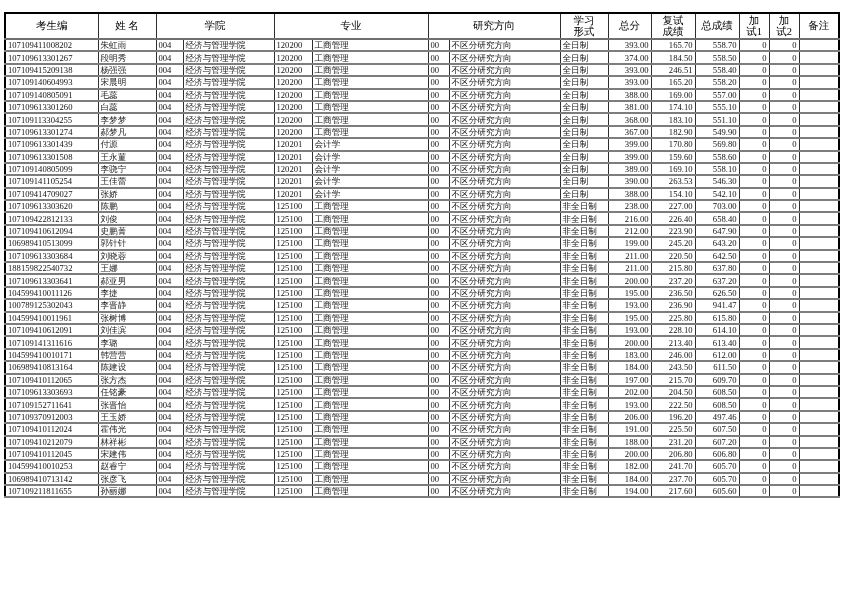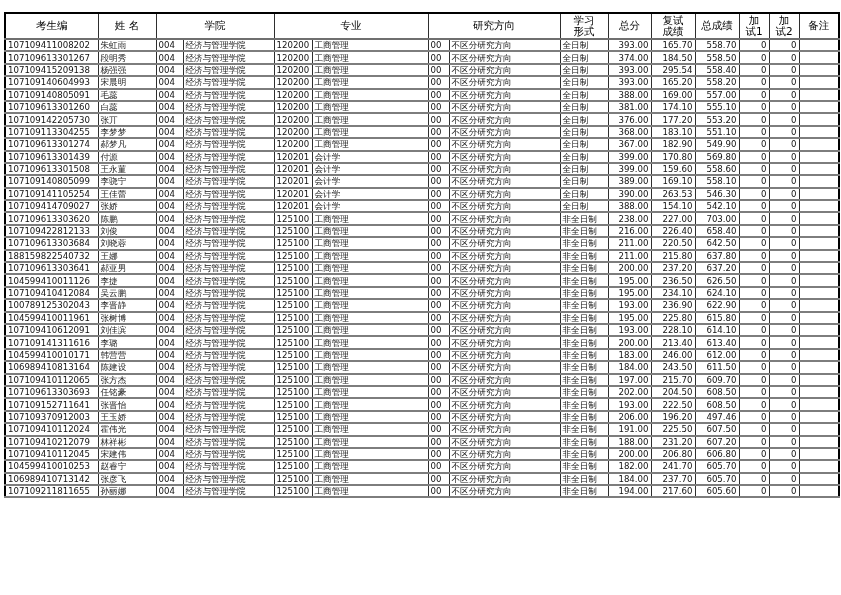--- a/index.html
+++ b/index.html
@@ -1,17 +1,17 @@
 <!DOCTYPE html>
 <html><head>
 <meta charset="utf-8">
 <style>
   html,body{margin:0;padding:0;width:841px;height:595px;background:#ffffff;overflow:hidden;
             font-family:"DejaVu Sans","Liberation Sans",sans-serif;}
-  .sheet{padding:12px 0 0 4px;}
+  .sheet{padding:12px 0 0 4px;font-family:Liberation Serif, serif;}
   table{border-collapse:collapse;table-layout:fixed;width:834px;border:2px solid #000;}
   th{border:1px solid #2e2e2e;border-bottom:2px solid #6f6f6f;
      font-size:10.5px;font-weight:400;text-align:center;vertical-align:middle;
      height:24px;padding:0;white-space:pre-line;line-height:11.5px;color:#000;}
   td{border:1px solid #2e2e2e;border-top:2px solid #7d7d7d;border-bottom:2px solid #7d7d7d;
      font-size:8.6px;height:10.4px;line-height:10px;padding:0 2px;
      overflow:hidden;white-space:nowrap;color:#111;}
   td.l{text-align:left;}
   td.r{text-align:right;}
   td.name{color:#222;}
@@ -101,21 +101,21 @@
           <td class="l">107109415209138</td>
           <td class="l name">杨强强</td>
           <td class="l">004</td>
           <td class="l">经济与管理学院</td>
           <td class="l">120200</td>
           <td class="l">工商管理</td>
           <td class="l">00</td>
           <td class="l">不区分研究方向</td>
           <td class="l">全日制</td>
           <td class="r">393.00</td>
-          <td class="r">295.54</td>
+          <td class="r">246.51</td>
           <td class="r">558.40</td>
           <td class="r">0</td>
           <td class="r">0</td>
           <td class="l"></td>
         </tr>
         <tr>
           <td class="l">107109140604993</td>
           <td class="l name">宋晨明</td>
           <td class="l">004</td>
           <td class="l">经济与管理学院</td>
@@ -159,37 +159,20 @@
           <td class="l">不区分研究方向</td>
           <td class="l">全日制</td>
           <td class="r">381.00</td>
           <td class="r">174.10</td>
           <td class="r">555.10</td>
           <td class="r">0</td>
           <td class="r">0</td>
           <td class="l"></td>
         </tr>
         <tr>
-          <td class="l">107109142205730</td>
-          <td class="l name">张丌</td>
-          <td class="l">004</td>
-          <td class="l">经济与管理学院</td>
-          <td class="l">120200</td>
-          <td class="l">工商管理</td>
-          <td class="l">00</td>
-          <td class="l">不区分研究方向</td>
-          <td class="l">全日制</td>
-          <td class="r">376.00</td>
-          <td class="r">177.20</td>
-          <td class="r">553.20</td>
-          <td class="r">0</td>
-          <td class="r">0</td>
-          <td class="l"></td>
-        </tr>
-        <tr>
           <td class="l">107109113304255</td>
           <td class="l name">李梦梦</td>
           <td class="l">004</td>
           <td class="l">经济与管理学院</td>
           <td class="l">120200</td>
           <td class="l">工商管理</td>
           <td class="l">00</td>
           <td class="l">不区分研究方向</td>
           <td class="l">全日制</td>
           <td class="r">368.00</td>
@@ -329,20 +312,54 @@
           <td class="l">不区分研究方向</td>
           <td class="l">非全日制</td>
           <td class="r">216.00</td>
           <td class="r">226.40</td>
           <td class="r">658.40</td>
           <td class="r">0</td>
           <td class="r">0</td>
           <td class="l"></td>
         </tr>
         <tr>
+          <td class="l">107109410612094</td>
+          <td class="l name">史鹏菁</td>
+          <td class="l">004</td>
+          <td class="l">经济与管理学院</td>
+          <td class="l">125100</td>
+          <td class="l">工商管理</td>
+          <td class="l">00</td>
+          <td class="l">不区分研究方向</td>
+          <td class="l">非全日制</td>
+          <td class="r">212.00</td>
+          <td class="r">223.90</td>
+          <td class="r">647.90</td>
+          <td class="r">0</td>
+          <td class="r">0</td>
+          <td class="l"></td>
+        </tr>
+        <tr>
+          <td class="l">106989410513099</td>
+          <td class="l name">郭针针</td>
+          <td class="l">004</td>
+          <td class="l">经济与管理学院</td>
+          <td class="l">125100</td>
+          <td class="l">工商管理</td>
+          <td class="l">00</td>
+          <td class="l">不区分研究方向</td>
+          <td class="l">非全日制</td>
+          <td class="r">199.00</td>
+          <td class="r">245.20</td>
+          <td class="r">643.20</td>
+          <td class="r">0</td>
+          <td class="r">0</td>
+          <td class="l"></td>
+        </tr>
+        <tr>
           <td class="l">107109613303684</td>
           <td class="l name">刘晓蓉</td>
           <td class="l">004</td>
           <td class="l">经济与管理学院</td>
           <td class="l">125100</td>
           <td class="l">工商管理</td>
           <td class="l">00</td>
           <td class="l">不区分研究方向</td>
           <td class="l">非全日制</td>
           <td class="r">211.00</td>
@@ -397,49 +414,32 @@
           <td class="l">不区分研究方向</td>
           <td class="l">非全日制</td>
           <td class="r">195.00</td>
           <td class="r">236.50</td>
           <td class="r">626.50</td>
           <td class="r">0</td>
           <td class="r">0</td>
           <td class="l"></td>
         </tr>
         <tr>
-          <td class="l">107109410412084</td>
-          <td class="l name">吴云鹏</td>
-          <td class="l">004</td>
-          <td class="l">经济与管理学院</td>
-          <td class="l">125100</td>
-          <td class="l">工商管理</td>
-          <td class="l">00</td>
-          <td class="l">不区分研究方向</td>
-          <td class="l">非全日制</td>
-          <td class="r">195.00</td>
-          <td class="r">234.10</td>
-          <td class="r">624.10</td>
-          <td class="r">0</td>
-          <td class="r">0</td>
-          <td class="l"></td>
-        </tr>
-        <tr>
           <td class="l">100789125302043</td>
           <td class="l name">李晋静</td>
           <td class="l">004</td>
           <td class="l">经济与管理学院</td>
           <td class="l">125100</td>
           <td class="l">工商管理</td>
           <td class="l">00</td>
           <td class="l">不区分研究方向</td>
           <td class="l">非全日制</td>
           <td class="r">193.00</td>
           <td class="r">236.90</td>
-          <td class="r">622.90</td>
+          <td class="r">941.47</td>
           <td class="r">0</td>
           <td class="r">0</td>
           <td class="l"></td>
         </tr>
         <tr>
           <td class="l">104599410011961</td>
           <td class="l name">张树博</td>
           <td class="l">004</td>
           <td class="l">经济与管理学院</td>
           <td class="l">125100</td>

